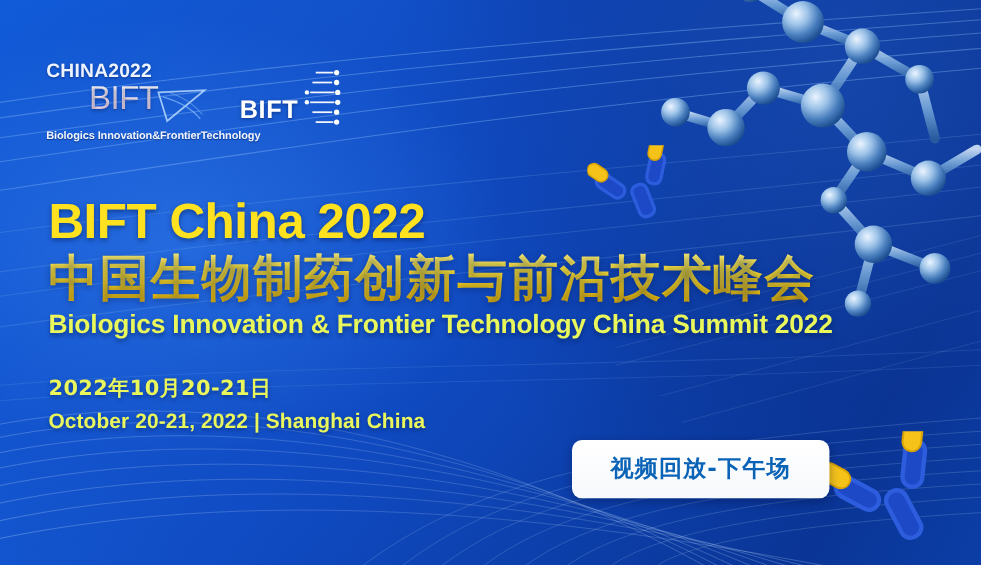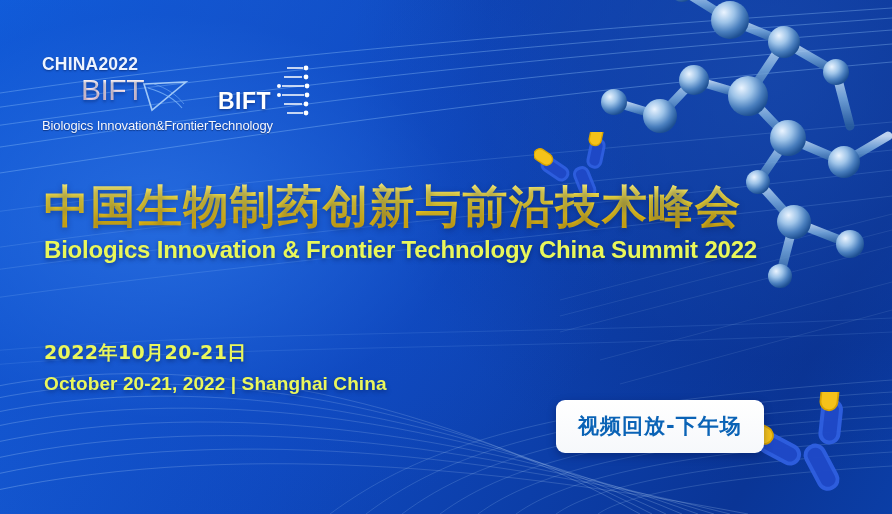--- a/index.html
+++ b/index.html
@@ -40,21 +40,21 @@
     -webkit-background-clip:text; background-clip:text; color:transparent;
     text-shadow:0 2px 3px rgba(0,18,70,.35);
     margin-left:39px;
   }
   .bift-swoosh{
     position:absolute; right:-10px; top:22px; width:48px; height:34px;
     opacity:.95;
   }
   .bift-tag{
     margin-top:13px;
-    font-size:13px; font-weight:400; letter-spacing:-.1px;
+    font-size:10px; font-weight:700; letter-spacing:-.1px;
     color:#f2f6ff; white-space:nowrap;
     text-shadow:0 1px 1px rgba(0,20,70,.55);
   }
 
   .medicilon{ width:86px; text-align:center; padding-top:2px; }
   .med-badge{
     position:relative; width:86px; height:46px; margin:0 auto;
     border-radius:50%/50%;
     background:
       radial-gradient(circle at 30% 30%, #5a7f9c 0%, #3f6a8c 35%, #2d5680 62%, #1f4471 100%);
@@ -122,22 +122,22 @@
     text-shadow:0 2px 4px rgba(0,25,85,.5);
   }
   .d-en{
     margin-top:7px;
     font-size:19px; font-weight:700; color:#eaf75c; letter-spacing:.1px;
     text-shadow:0 2px 4px rgba(0,25,85,.5);
   }
 
   
   .cta{
-    position:absolute; left:556px; top:400px;
-    padding:12px 22px 13px;
+    position:absolute; left:520px; top:400px;
+    padding:12px 35px 13px;
     background:linear-gradient(180deg,#ffffff 0%,#f6f8fb 100%);
     border-radius:9px;
     box-shadow:0 3px 9px rgba(0,15,60,.35);
     cursor:pointer;
   }
   .cta-label{
     font-size:21px; font-weight:700; color:#0a63b6; letter-spacing:1px;
     font-family:"DejaVu Sans","Liberation Sans",sans-serif;
     white-space:nowrap;
   }
@@ -330,20 +330,21 @@
           <circle cx="33" cy="40" r="2.4"></circle>
           <circle cx="33" cy="49" r="2.4"></circle>
           <circle cx="6" cy="22" r="2"></circle>
           <circle cx="6" cy="31" r="2"></circle>
         </g>
       </svg>
     </div>
   </div>
 
   <div class="headline">
+    <div class="h-en">BIFT China 2022</div>
     <div class="h-cn">中国生物制药创新与前沿技术峰会</div>
     <div class="h-sub">Biologics Innovation &amp; Frontier Technology China Summit 2022</div>
   </div>
 
   <div class="dates">
     <div class="d-cn">2022年10月20-21日</div>
     <div class="d-en">October 20-21, 2022 | Shanghai China</div>
   </div>
 
   <div class="cta">

